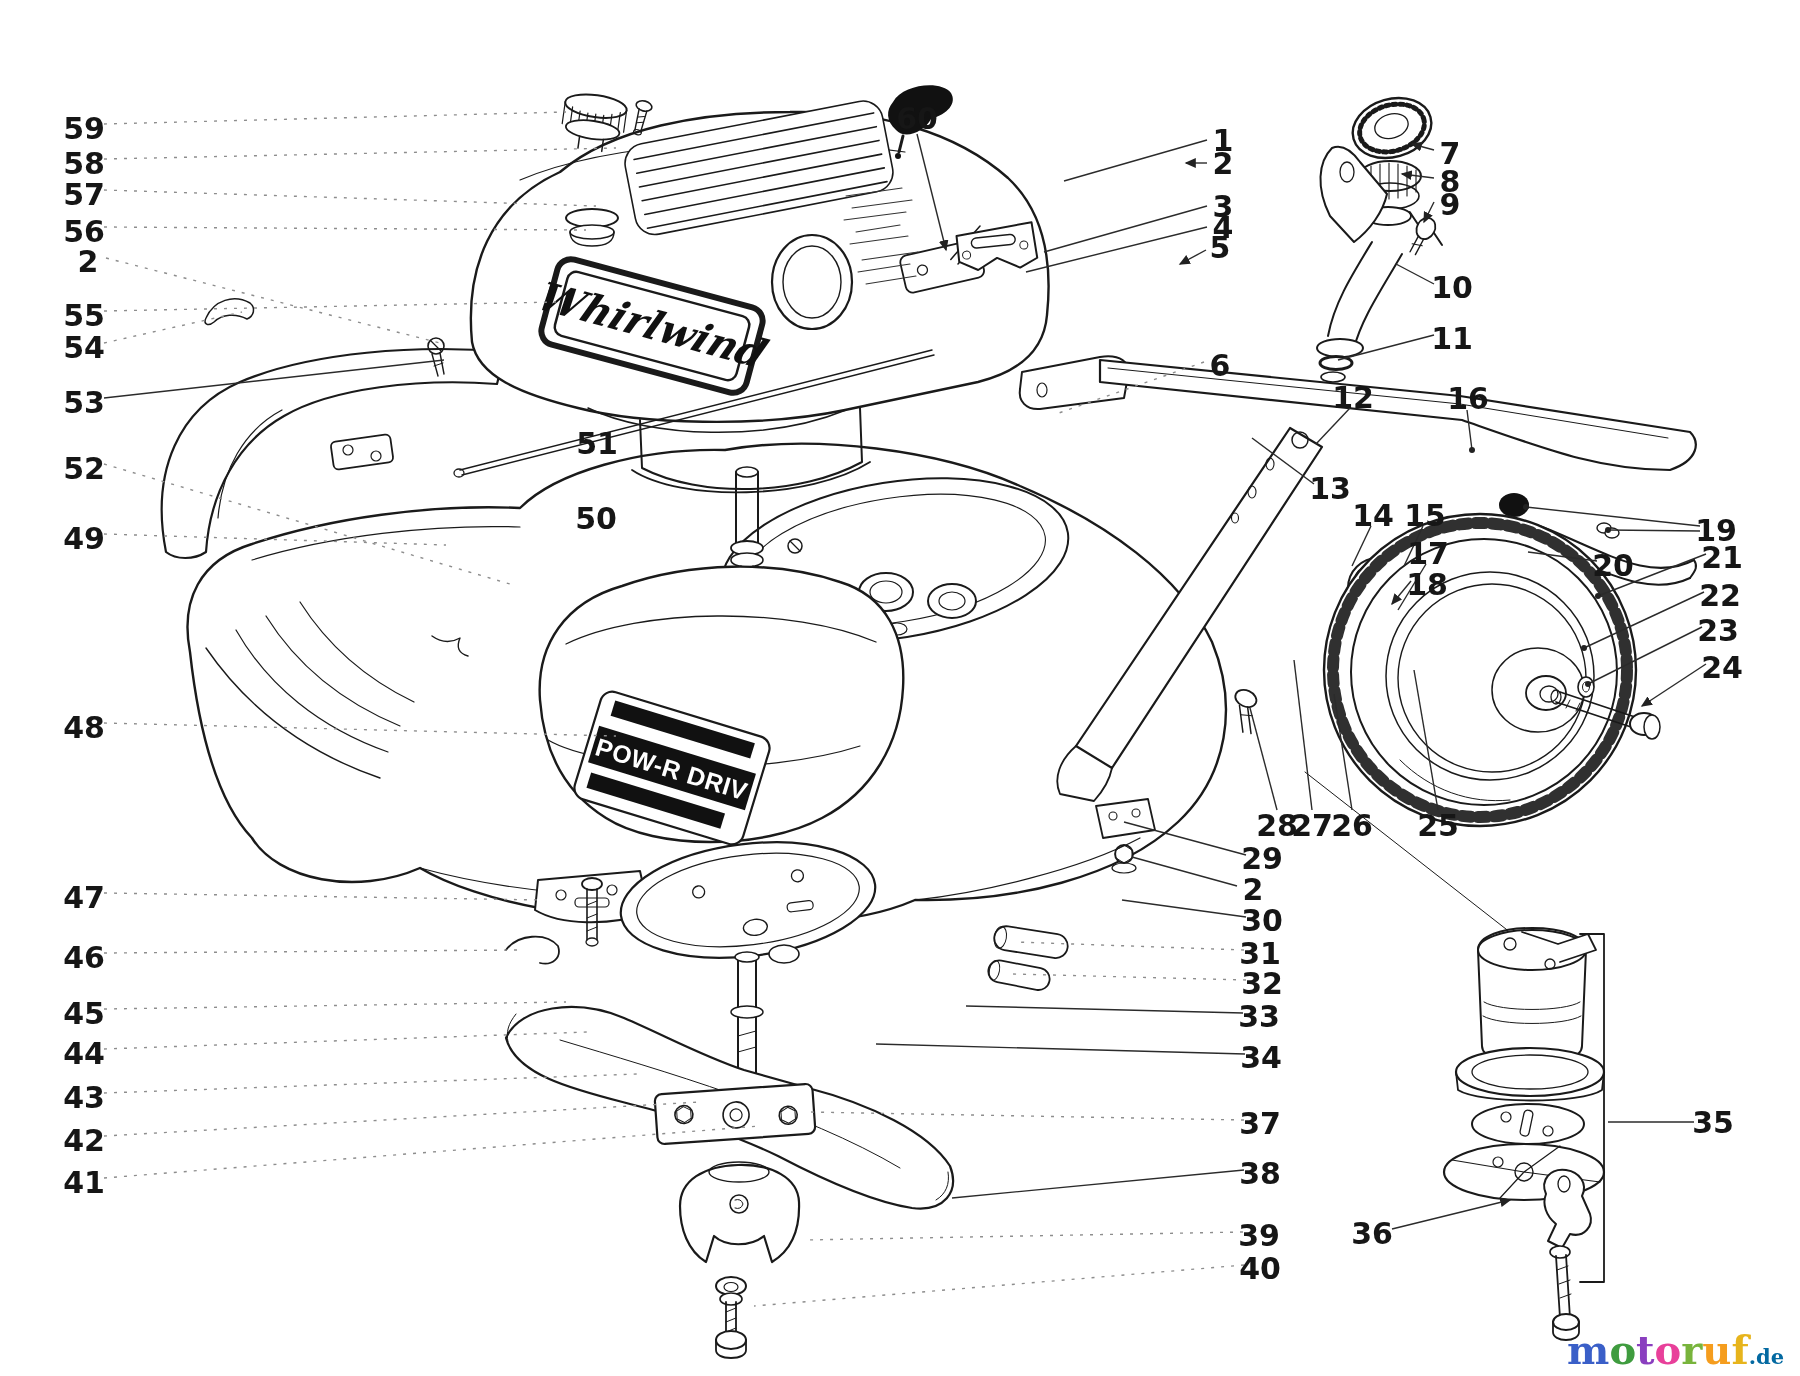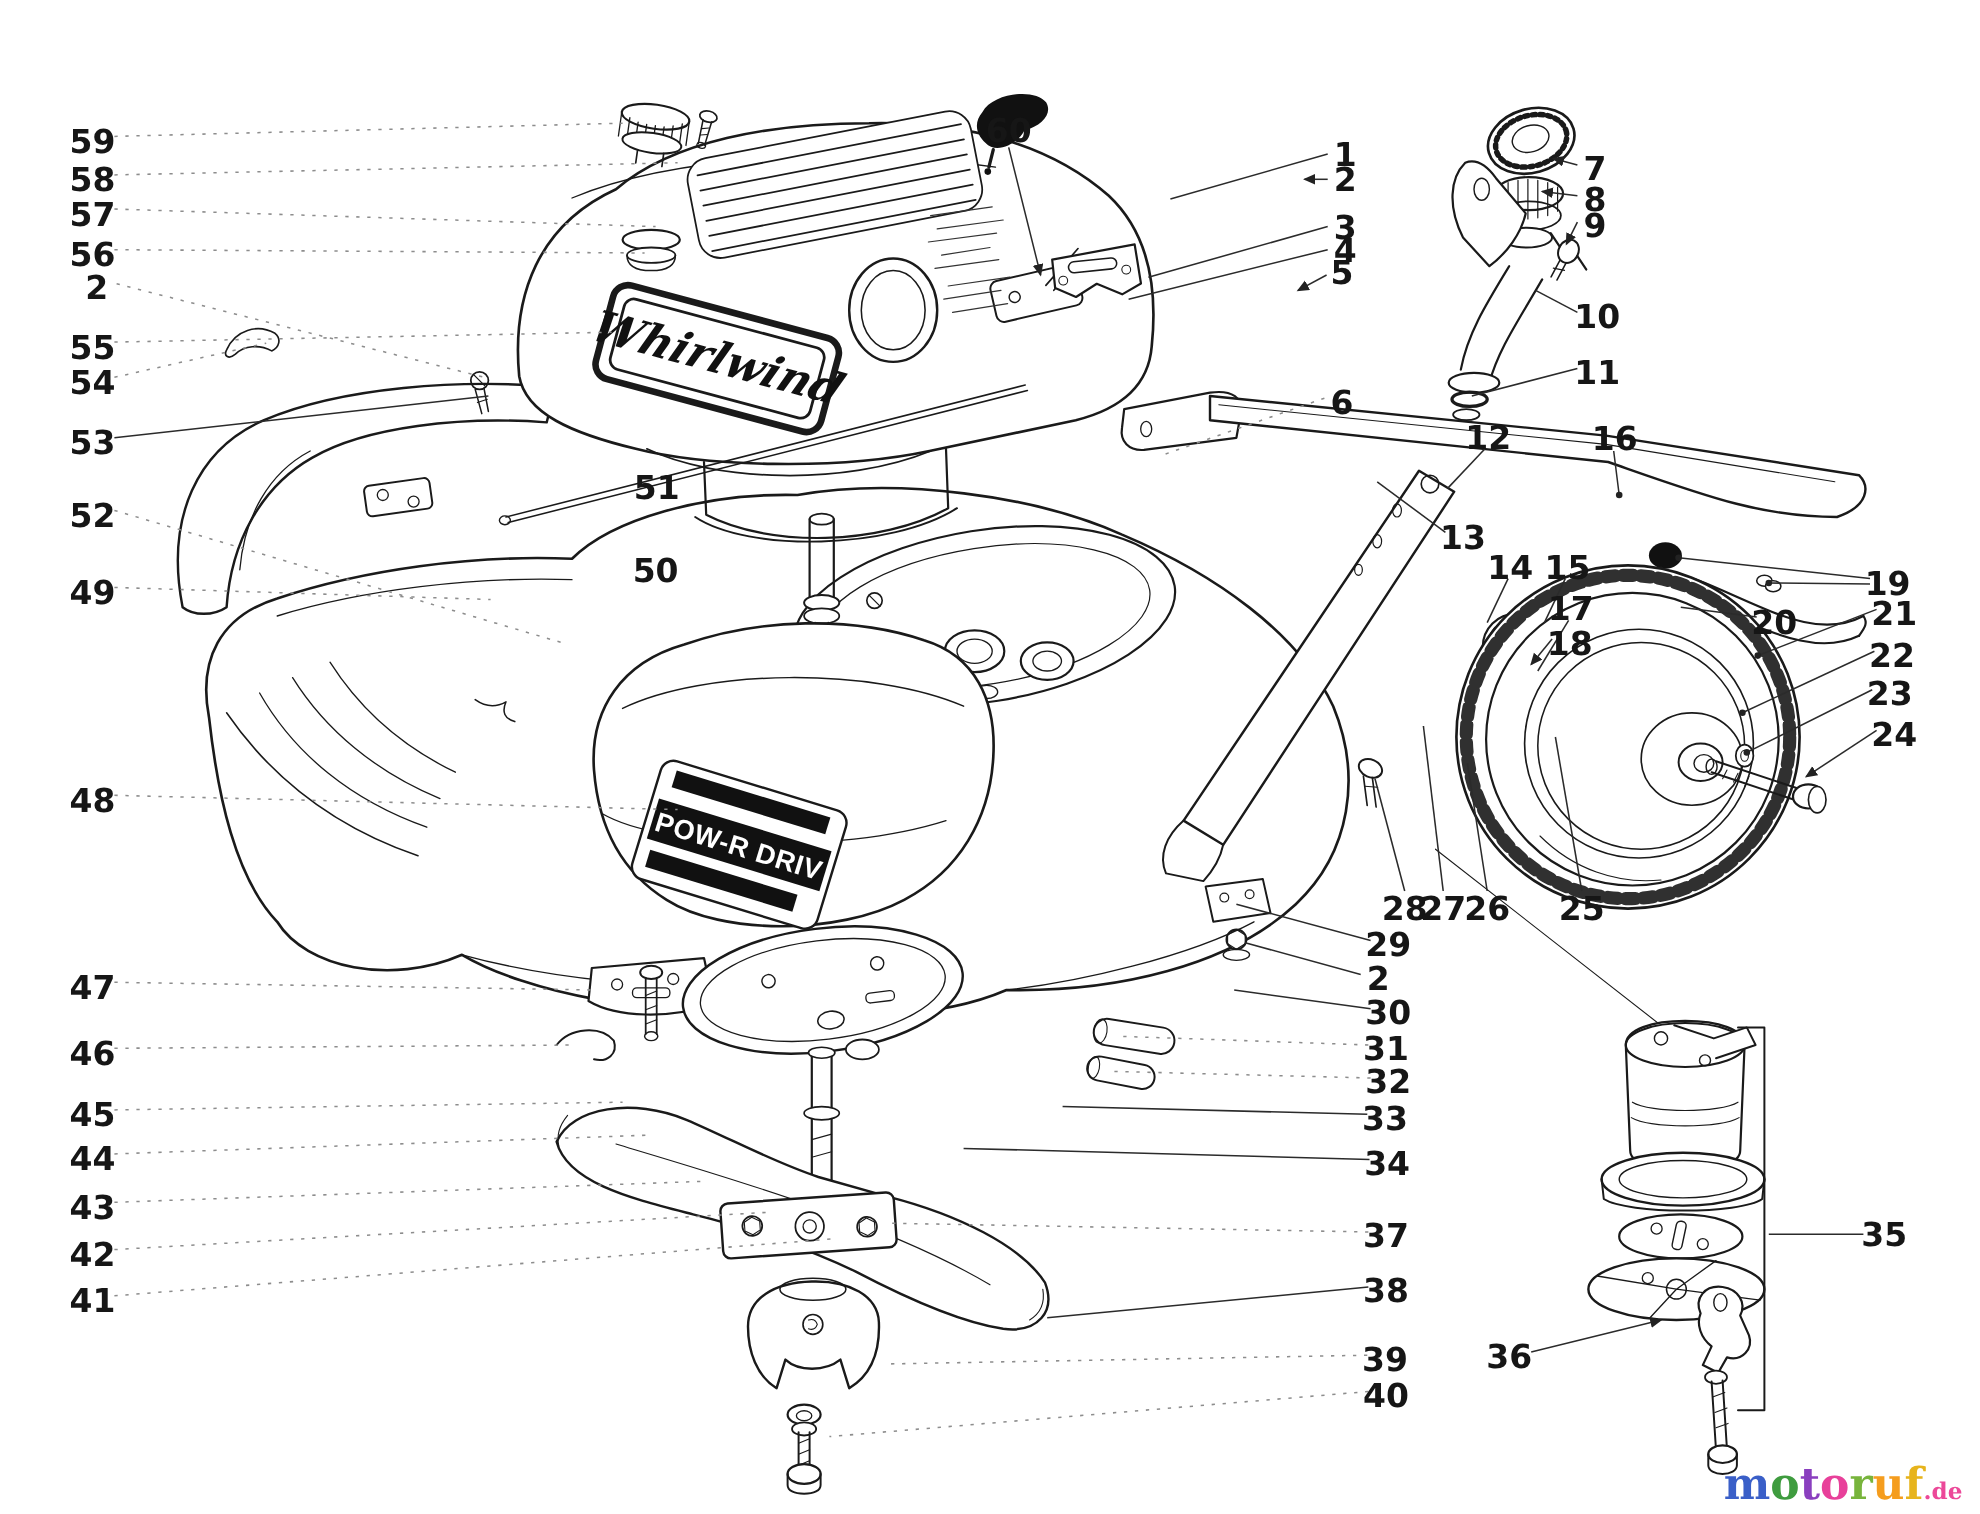--- a/index.html
+++ b/index.html
@@ -4,21 +4,21 @@
 <style>
   html,body{margin:0;padding:0;background:#ffffff;}
   #stage{position:relative;width:1800px;height:1376px;background:#fff;overflow:hidden;
          font-family:"Liberation Sans",sans-serif;}
   #diagram-svg{position:absolute;left:0;top:0;}
   .callout{font-family:"DejaVu Sans",sans-serif;font-size:30px;font-weight:700;fill:#161616;}
   .brand-script{font-family:"DejaVu Serif",serif;font-style:italic;font-weight:700;font-size:40px;}
   .drive-text{font-family:"Liberation Sans",sans-serif;font-weight:700;font-size:25px;fill:#ffffff;letter-spacing:.5px;}
   .wm{position:absolute;right:16px;bottom:6px;font-family:"DejaVu Serif",serif;
       font-size:40px;font-weight:600;line-height:1;}
-  .wm .suffix{font-size:21px;color:#ec4899;}
+  .wm .suffix{font-size:21px;color:#0369a1;}
 </style>
 </head>
 <body>
 
 <div id="stage">
 <svg id="diagram-svg" viewBox="0 0 1800 1376" width="1800" height="1376">
   <defs>
     <marker id="arr" markerWidth="9" markerHeight="8" refX="7" refY="3.5" orient="auto">
       <path d="M0,0 L8,3.5 L0,7 Z" fill="#222"></path>
     </marker>

